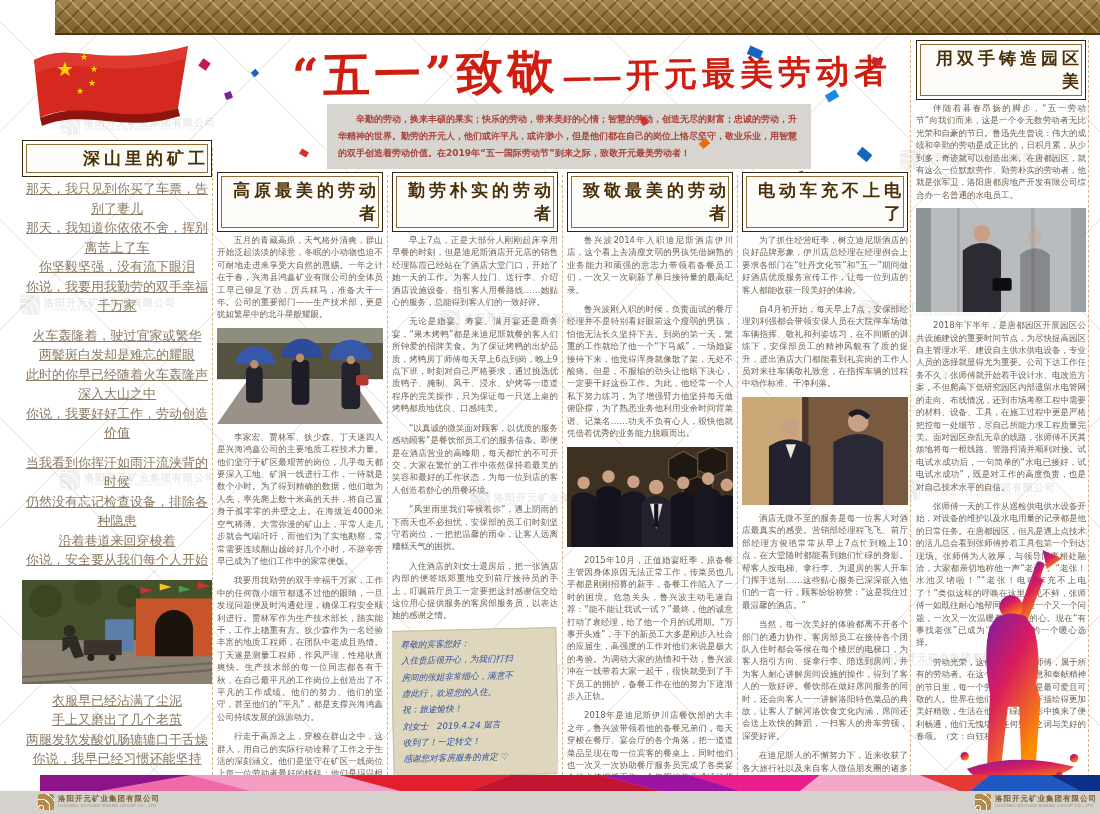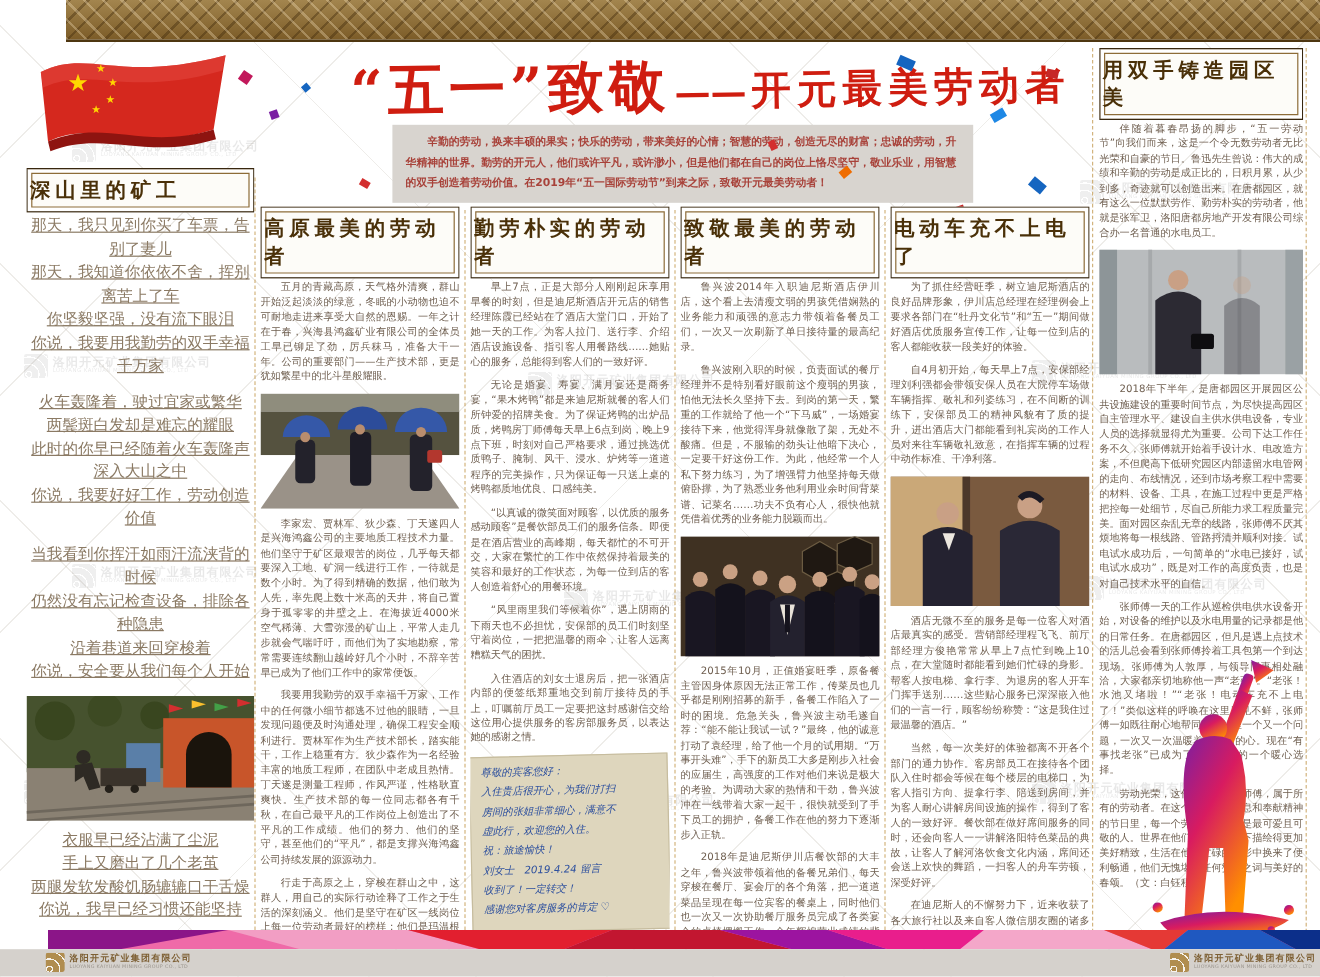--- a/index.html
+++ b/index.html
@@ -29,21 +29,21 @@
   .titlerow{position:absolute;left:292px;top:40px;z-index:2;display:flex;align-items:baseline;
     color:#cf1d10;font-family:"DejaVu Serif","Liberation Serif",serif;font-weight:bold;transform:rotate(-1deg);}
   .t-main{font-size:47px;letter-spacing:4px;}
   .t-dash{font-size:30px;margin:0 4px;}
   .t-sub{font-size:33px;letter-spacing:5px;}
   .intro{position:absolute;left:327px;top:104px;width:462px;z-index:2;background:#d8d4cf;
     color:#a8423a;font-size:9px;line-height:1.9;padding:7px 11px;text-indent:2em;font-weight:bold;}
   .cf{position:absolute;display:block;}
   
   .col{position:absolute;overflow:hidden;z-index:2;}
-  .col-header{border:1px solid #38270f;background:#fdfcf8;padding:6px 2px;text-align:left;
+  .col-header{border:1px solid #38270f;background:#fdfcf8;padding:6px 2px;text-align:right;
     font-family:"DejaVu Serif","Liberation Serif",serif;font-weight:bold;color:#4a3008;
     font-size:17px;letter-spacing:4px;box-shadow:inset 0 0 0 3px #fff, inset 0 0 0 4px #8d6c38;}
   .col-body{margin-top:2px;}
   .col-body p{margin:0 0 7px;text-indent:2em;font-size:8.5px;line-height:1.46;color:#6f5f50;text-align:justify;}
   .poem p{text-indent:0;text-align:center;white-space:pre-line;font-size:13px;line-height:1.5;
     color:#8b7a64;margin:0 0 10px;text-decoration:underline;}
   .photo{display:block;width:100%;margin:3px 0 7px;}
   .vrule{position:absolute;width:0;border-left:1px dashed #c8a25e;opacity:.8;z-index:1;}
   
   .paper{background:#ded6bd;border:1px solid #c6bc9e;transform:rotate(-1.4deg);

